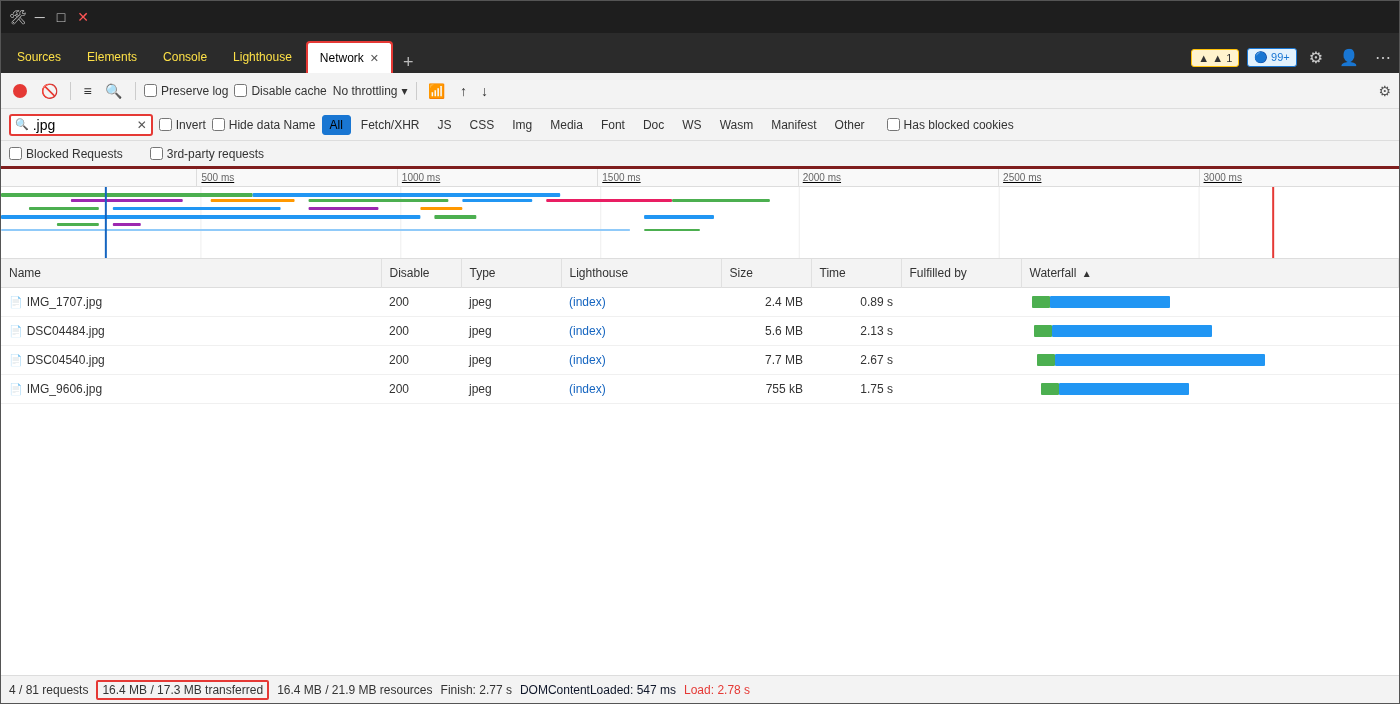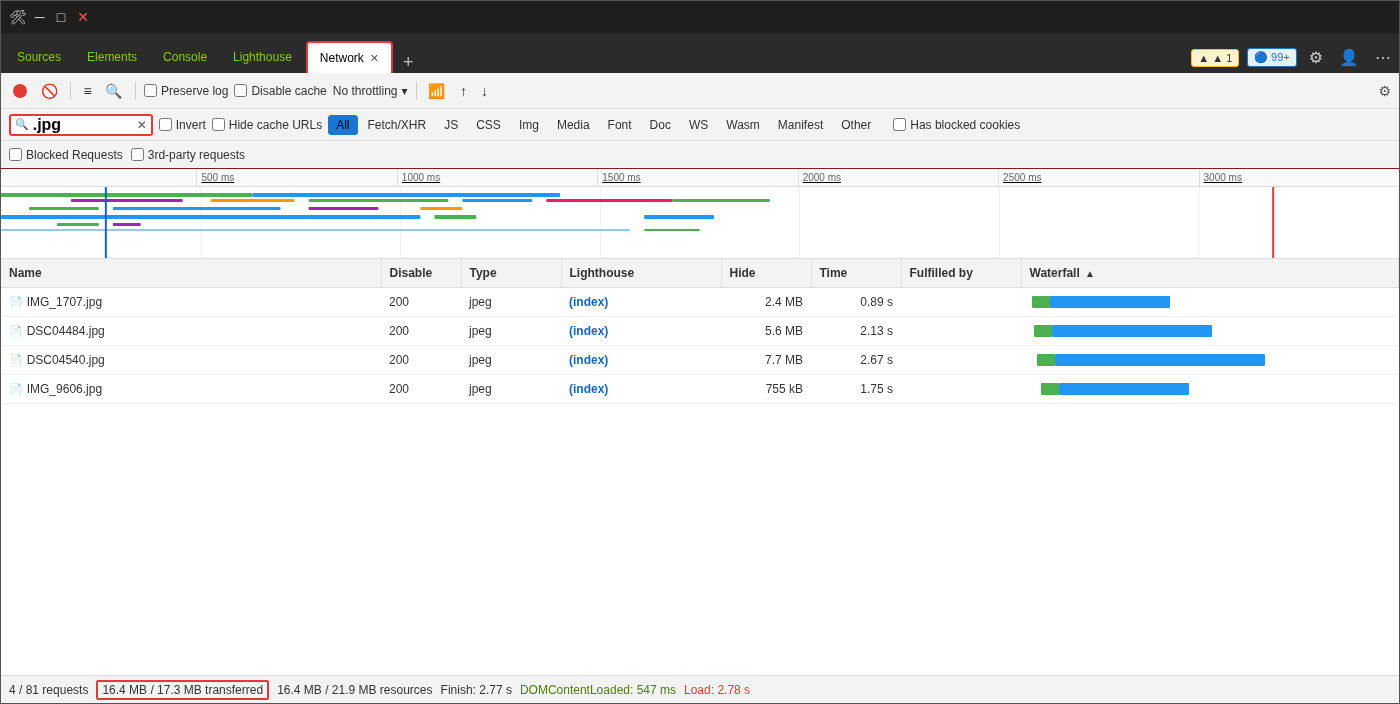--- a/index.html
+++ b/index.html
@@ -31,21 +31,21 @@
     }
     .tab {
       display: flex;
       align-items: center;
       padding: 0 12px;
       height: 32px;
       border-radius: 4px 4px 0 0;
       font-size: 12px;
       cursor: pointer;
       gap: 6px;
-      color: #84cc16;
+      color: #fde047;
       background: transparent;
     }
     .tab.active {
       background: #fff;
       color: #000;
       border: 2px solid #e53935;
       border-bottom: none;
     }
     .tab.active .tab-close { color: #555; }
     .tab-close { font-size: 11px; color: #999; cursor: pointer; }
@@ -141,23 +141,22 @@
       border: 2px solid #e53935;
       border-radius: 3px;
       background: #fff;
       padding: 0 4px;
       height: 22px;
       gap: 4px;
     }
     .search-input {
       border: none;
       outline: none;
-      font-size: 16px;
+      font-size: 14px;
       width: 100px;
-      font-weight: bold;
     }
     .search-clear { font-size: 12px; color: #555; cursor: pointer; }
     .filter-btn {
       background: none;
       border: 1px solid transparent;
       border-radius: 3px;
       padding: 2px 7px;
       font-size: 12px;
       cursor: pointer;
       color: #333;
@@ -165,26 +164,26 @@
     .filter-btn.active {
       background: #1976d2;
       color: #000000;
       border-color: #1976d2;
     }
     .filter-btns { display: flex; gap: 2px; }
 
     
     .blocked-row {
       background: #f3f3f3;
-      border-bottom: 1px solid #7f1d1d;
+      border-bottom: 3px solid #7f1d1d;
       height: 28px;
       display: flex;
       align-items: center;
       padding: 0 8px;
-      gap: 8px;
+      gap: 27px;
     }
 
     
     .timeline-container {
       background: #fff;
       border-bottom: 1px solid #ddd;
       height: 90px;
       position: relative;
       overflow: hidden;
     }
@@ -223,38 +222,38 @@
       font-size: 12px;
     }
     thead tr {
       background: #f3f3f3;
       border-bottom: 1px solid #ddd;
       height: 28px;
     }
     thead th {
       text-align: left;
       padding: 0 8px;
-      font-weight: 700;
+      font-weight: 400;
       color: #333;
       border-right: 1px solid #e0e0e0;
       white-space: nowrap;
       cursor: pointer;
     }
     tbody tr {
       height: 28px;
       border-bottom: 1px solid #f0f0f0;
     }
     tbody td {
       padding: 0 8px;
       color: #333;
       white-space: nowrap;
       overflow: hidden;
       text-overflow: ellipsis;
     }
-    td.link { color: #1565c0; cursor: pointer; font-weight: bold; }
+    td.link { color: #1565c0; cursor: pointer; }
     td.name-cell { max-width: 380px; }
 
     
     td.waterfall-cell { position: relative; min-width: 200px; }
 
     
     .status-bar {
       background: #f3f3f3;
       border-top: 1px solid #ddd;
       height: 28px;
@@ -265,21 +264,21 @@
       font-size: 12px;
       color: #333;
     }
     .status-highlight {
       border: 2px solid #e53935;
       border-radius: 2px;
       padding: 1px 4px;
       color: #333;
       font-weight: 500;
     }
-    .status-blue { color: #4d7c0f; }
+    .status-blue { color: #0f172a; }
     .status-red { color: #e53935; }
 
     
     .devtools-window {
       display: flex;
       flex-direction: column;
       width: 1400px;
       height: 704px;
       border: 1px solid #555;
       overflow: hidden;
@@ -387,21 +386,21 @@
         <span style="font-size:11px;color:#555;">🔍</span>
         <input class="search-input" type="text" value=".jpg" style="">
         <span class="search-clear">✕</span>
       </div>
       <label class="checkbox-label">
         <input type="checkbox" style="">
         <span>Invert</span>
       </label>
       <label class="checkbox-label">
         <input type="checkbox" style="">
-        <span>Hide cache URLs</span>
+        <span>Hide data Name</span>
       </label>
       <div class="filter-btns">
         <button class="filter-btn active">All</button>
         <button class="filter-btn">Fetch/XHR</button>
         <button class="filter-btn">JS</button>
         <button class="filter-btn">CSS</button>
         <button class="filter-btn">Img</button>
         <button class="filter-btn">Media</button>
         <button class="filter-btn">Font</button>
         <button class="filter-btn">Doc</button>
@@ -493,21 +492,21 @@
     </div>
 
     <div class="table-container">
       <table>
         <thead>
           <tr>
             <th style="width:380px;">Name</th>
             <th style="width:80px;">Disable</th>
             <th style="width:100px;">Type</th>
             <th style="width:160px;">Lighthouse</th>
-            <th style="width:90px;">Hide</th>
+            <th style="width:90px;">Size</th>
             <th style="width:90px;">Time</th>
             <th style="width:120px;">Fulfilled by</th>
             <th style="width:auto;">
               Waterfall <span class="sort-arrow">▲</span>
             </th>
           </tr>
         </thead>
         <tbody id="table-body">
         <tr>
               <td class="name-cell"><span style="margin-right:4px;font-size:11px;">📄</span><span>IMG_1707.jpg</span></td>

